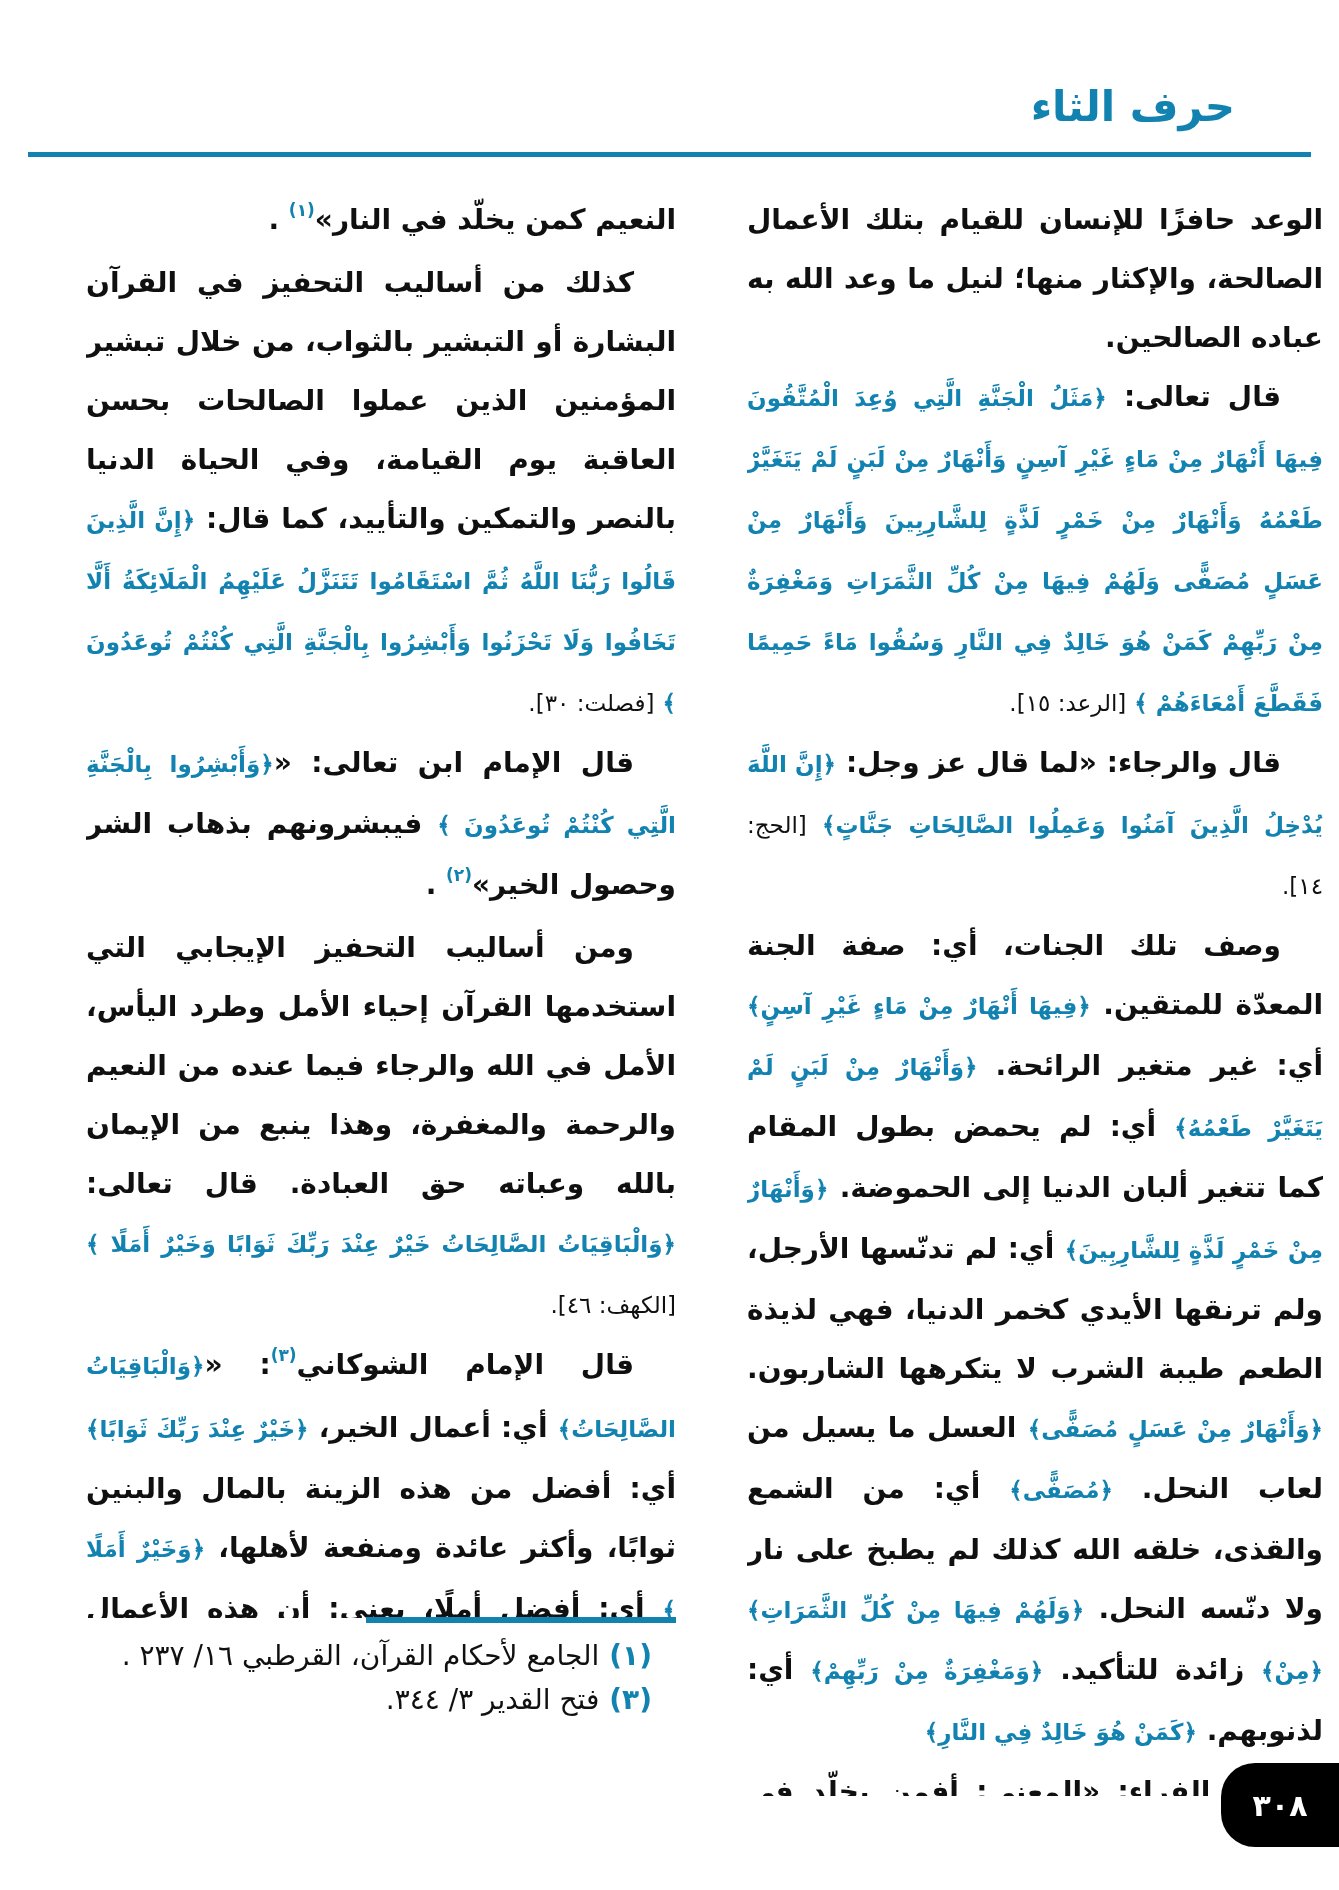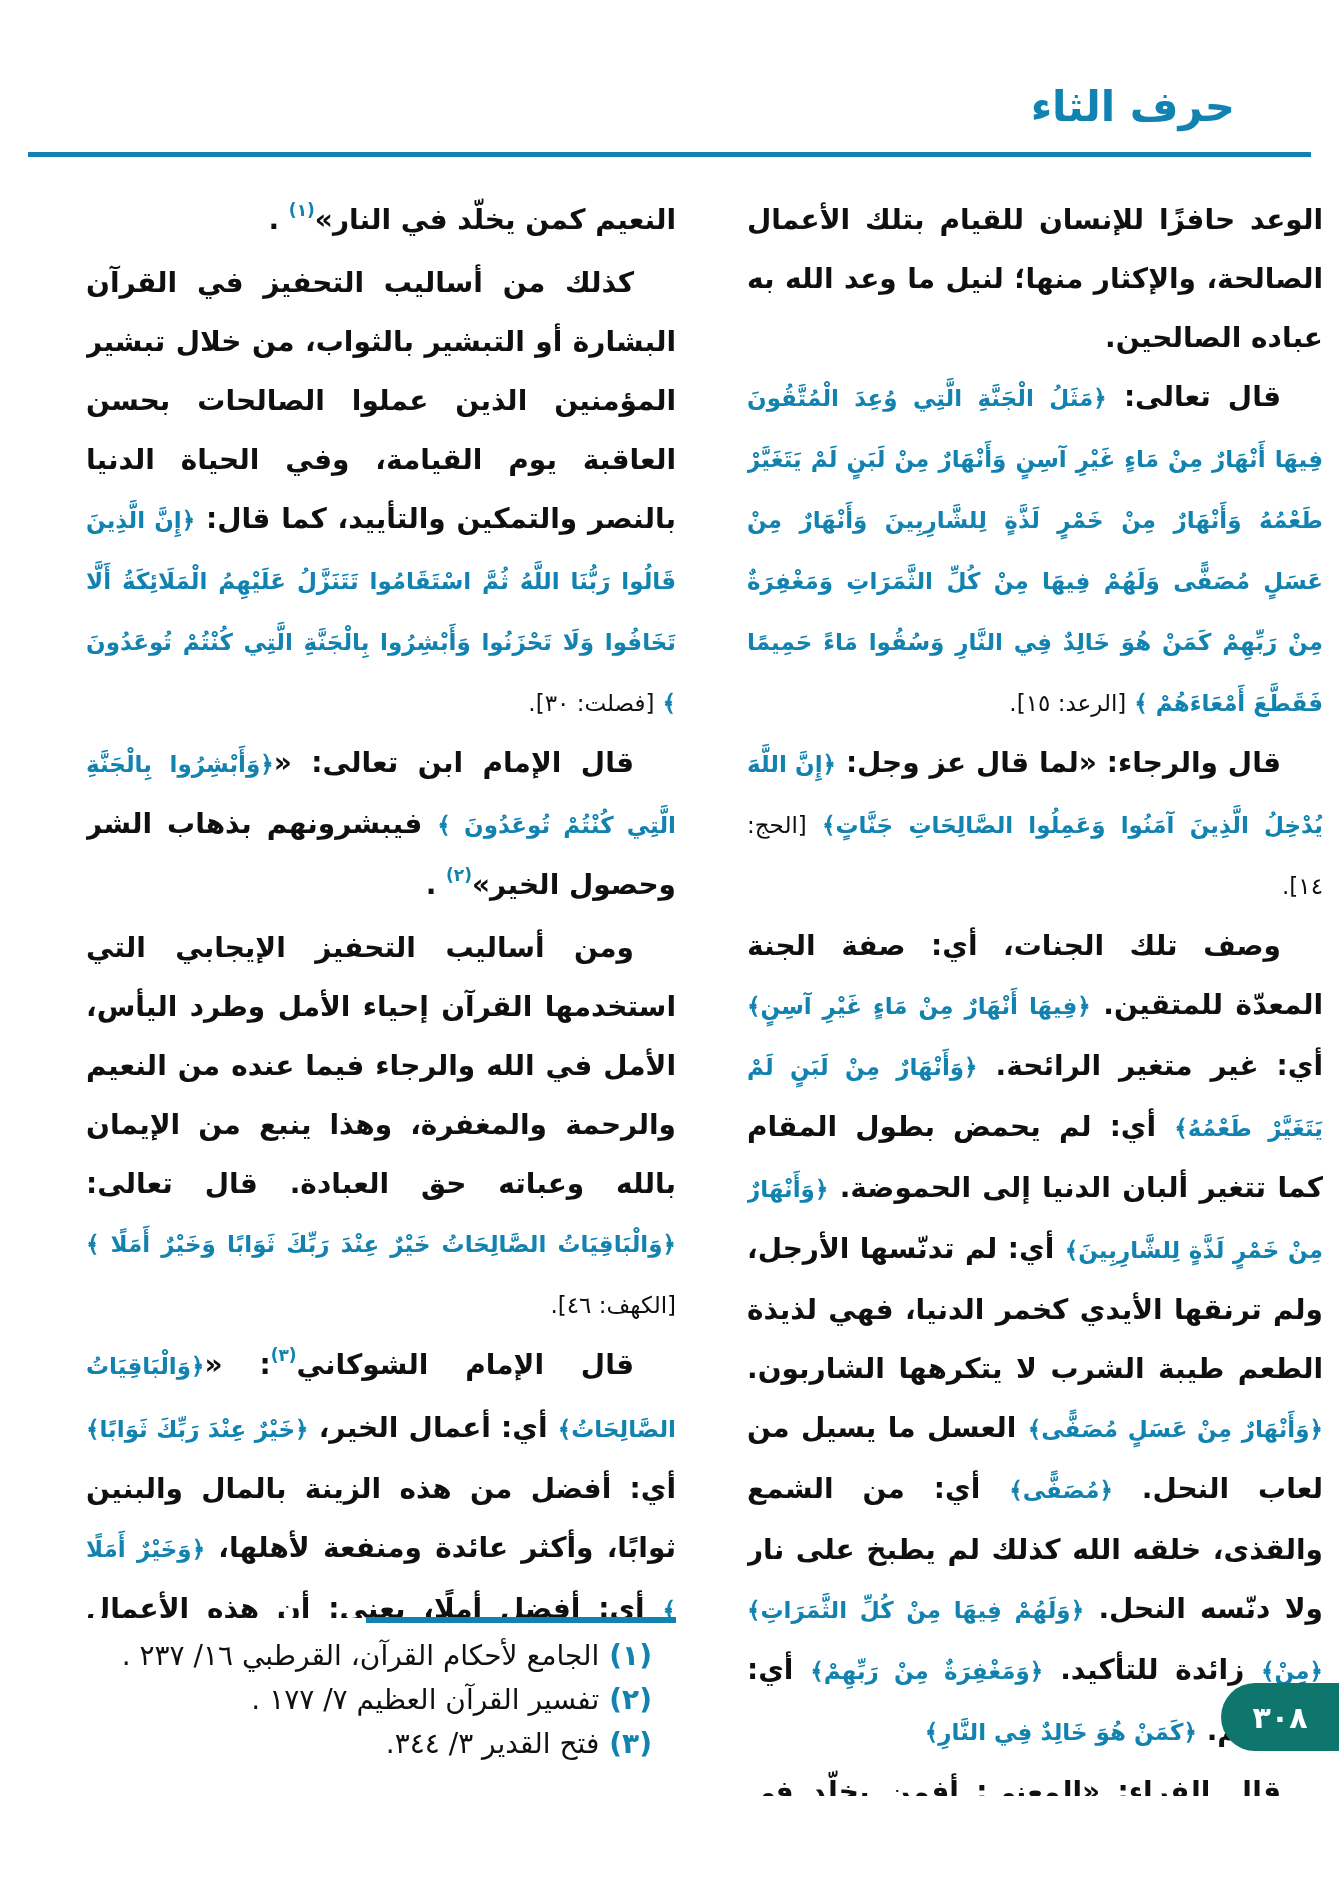--- a/index.html
+++ b/index.html
@@ -52,22 +52,22 @@
   .fn-text{color:#101010;}
   
   .footer-logo{
     position:absolute;top:1742px;left:890px;width:270px;
     text-align:center;color:#1282b0;
   }
   .footer-logo .l1{font-size:27px;font-weight:bold;line-height:36px;font-style:italic;}
   .footer-logo .l2{font-size:15px;font-weight:bold;line-height:20px;font-style:italic;}
   
   .page-tab{
-    position:absolute;top:1683px;right:0;width:118px;height:68px;
-    background:#0f766e;border-radius:34px 0 0 34px;
+    position:absolute;top:1763px;right:0;width:118px;height:84px;
+    background:#000000;border-radius:34px 0 0 34px;
     display:flex;align-items:center;justify-content:center;
   }
   .page-tab span{color:#ffffff;font-size:30px;font-weight:bold;letter-spacing:4px;}
 </style>
 </head>
 <body>
 
 <div class="page">
 
   <div class="chapter-title">حرف الثاء</div>
@@ -87,21 +87,20 @@
       <p class="para indent"><span class="seg-plain">كذلك من أساليب التحفيز في القرآن البشارة أو التبشير بالثواب، من خلال تبشير المؤمنين الذين عملوا الصالحات بحسن العاقبة يوم القيامة، وفي الحياة الدنيا بالنصر والتمكين والتأييد، كما قال: </span><span class="seg-quran">﴿إِنَّ الَّذِينَ قَالُوا رَبُّنَا اللَّهُ ثُمَّ اسْتَقَامُوا تَتَنَزَّلُ عَلَيْهِمُ الْمَلَائِكَةُ أَلَّا تَخَافُوا وَلَا تَحْزَنُوا وَأَبْشِرُوا بِالْجَنَّةِ الَّتِي كُنْتُمْ تُوعَدُونَ ﴾ </span><span class="seg-ref">[فصلت: ٣٠].</span></p>
       <p class="para indent"><span class="seg-plain">قال الإمام ابن تعالى: «</span><span class="seg-quran">﴿وَأَبْشِرُوا بِالْجَنَّةِ الَّتِي كُنْتُمْ تُوعَدُونَ ﴾</span><span class="seg-plain"> فيبشرونهم بذهاب الشر وحصول الخير»</span><span class="seg-fnref">(٢)</span><span class="seg-plain"> .</span></p>
       <p class="para indent"><span class="seg-plain">ومن أساليب التحفيز الإيجابي التي استخدمها القرآن إحياء الأمل وطرد اليأس، الأمل في الله والرجاء فيما عنده من النعيم والرحمة والمغفرة، وهذا ينبع من الإيمان بالله وعباته حق العبادة. قال تعالى: </span><span class="seg-quran">﴿وَالْبَاقِيَاتُ الصَّالِحَاتُ خَيْرٌ عِنْدَ رَبِّكَ ثَوَابًا وَخَيْرٌ أَمَلًا ﴾ </span><span class="seg-ref">[الكهف: ٤٦].</span></p>
       <p class="para indent"><span class="seg-plain">قال الإمام الشوكاني</span><span class="seg-fnref">(٣)</span><span class="seg-plain">: «</span><span class="seg-quran">﴿وَالْبَاقِيَاتُ الصَّالِحَاتُ﴾</span><span class="seg-plain"> أي: أعمال الخير، </span><span class="seg-quran">﴿خَيْرٌ عِنْدَ رَبِّكَ ثَوَابًا﴾</span><span class="seg-plain"> أي: أفضل من هذه الزينة بالمال والبنين ثوابًا، وأكثر عائدة ومنفعة لأهلها، </span><span class="seg-quran">﴿وَخَيْرٌ أَمَلًا ﴾</span><span class="seg-plain"> أي: أفضل أملًا، يعني: أن هذه الأعمال الصالحة لأهلها من الأمل</span></p>
     </div>
 
   <div class="footnote-sep"></div>
 
   <div class="footnotes">
       <p class="footnote"><span class="fn-marker">(١)</span><span class="fn-text">الجامع لأحكام القرآن، القرطبي ١٦/ ٢٣٧ .</span></p>
-      <p class="footnote"><span class="fn-marker">(٢)</span><span class="fn-text">تفسير القرآن العظيم ٧/ ١٧٧ .</span></p>
       <p class="footnote"><span class="fn-marker">(٣)</span><span class="fn-text">فتح القدير ٣/ ٣٤٤.</span></p>
     </div>
 
 
   <div class="page-tab">
     <span>٣٠٨</span>
   </div>
 
 </div>
 

